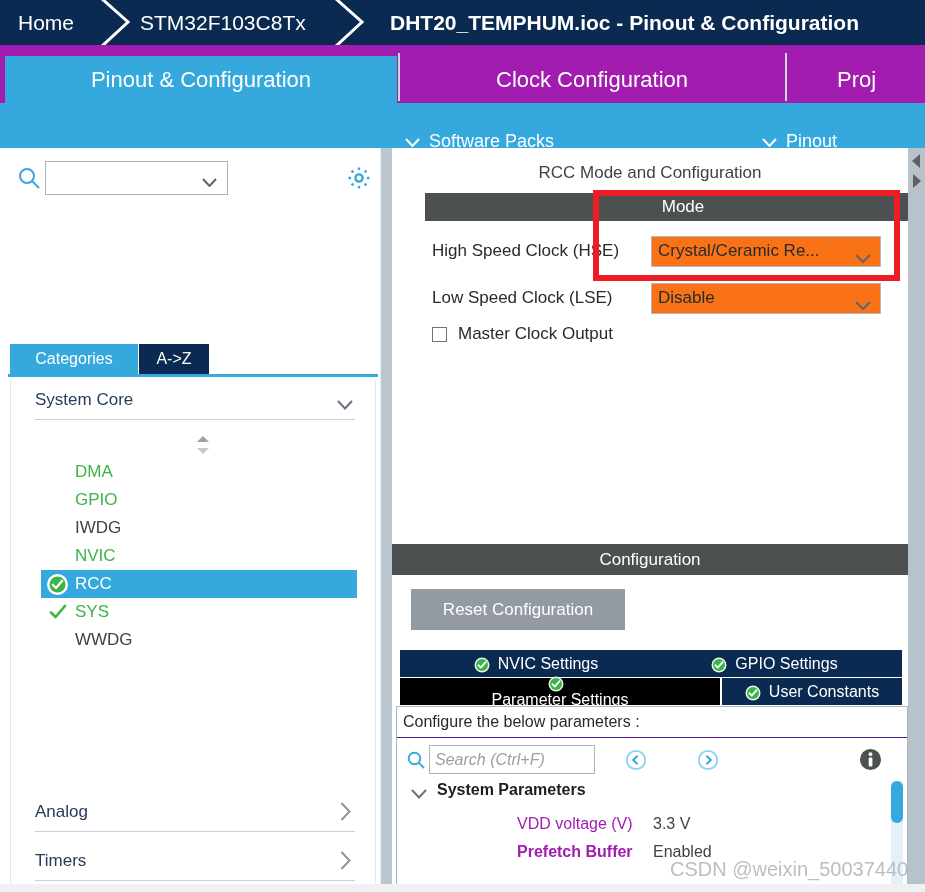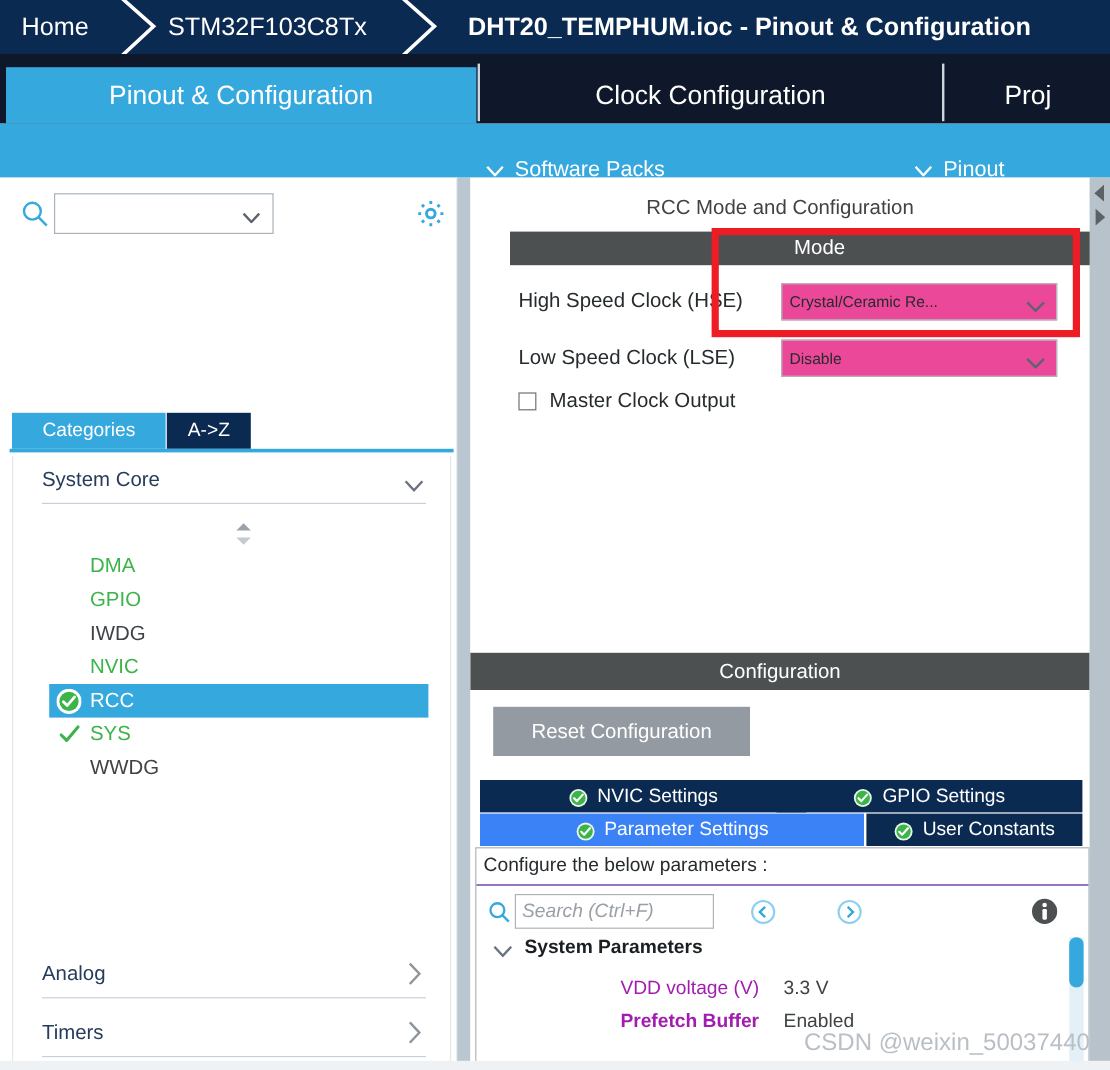--- a/index.html
+++ b/index.html
@@ -42,21 +42,21 @@
   }
   .chev svg { display:block; }
   .chev-1 { left: 96px; }
   .chev-2 { left: 330px; }
 
   
   .tabbar {
     position: absolute;
     top: 45px; left: 0;
     width: 925px; height: 58px;
-    background: #0f172a;
+    background: #a21caf;
   }
   .tab {
     position: absolute;
     top: 11px;
     height: 47px;
     display: flex;
     align-items: center;
     justify-content: center;
     color: #ffffff;
     font-size: 22px;
@@ -304,26 +304,26 @@
     left: 40px;
     font-size: 17px;
     color: #262b2e;
     white-space: nowrap;
   }
   .field-select {
     position: absolute;
     left: 259px;
     width: 230px; height: 31px;
     border: 1px solid #b1b8bf;
-    background: #ec4899;
+    background: #f97316;
     box-sizing: border-box;
     display: flex;
     align-items: center;
     padding-left: 6px;
-    font-size: 13px;
+    font-size: 17px;
     color: #262b2e;
     white-space: nowrap;
   }
   .field-select .sel-arrow {
     position: absolute;
     right: 9px; top: 11px;
     width: 16px; height: 9px;
   }
   .checkbox-row {
     position: absolute;
@@ -402,21 +402,21 @@
   .cfgtabs-row2 { top: 134px; }
   .cfg-tab {
     position: absolute;
     top: 0; height: 27px;
     display: flex; align-items: center; justify-content: center;
     font-size: 16px;
     color: #ffffff;
     background: #0b2a51;
     white-space: nowrap;
   }
-  .cfg-tab.active { background: #3b82f6; }
+  .cfg-tab.active { background: #000000; flex-direction: column; }
   .ct-nvic { left: 0;   width: 272px; }
   .ct-gpio { left: 247px; width: 255px; }
   .ct-param{ left: 0;   width: 320px; }
   .ct-user { left: 322px; width: 180px; }
   .mini-check {
     display: inline-block;
     width: 16px; height: 16px;
     margin-right: 8px;
     position: relative;
     top: 1px;

